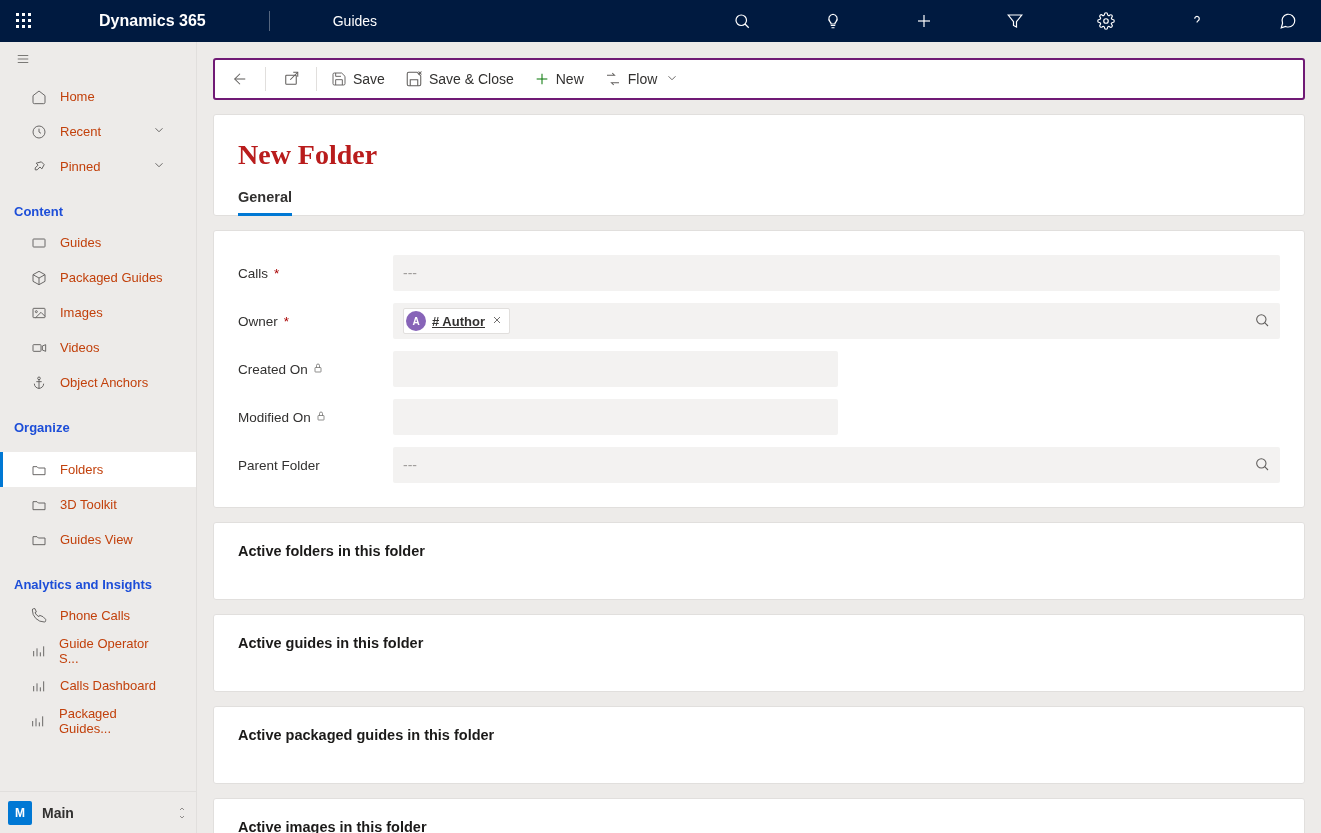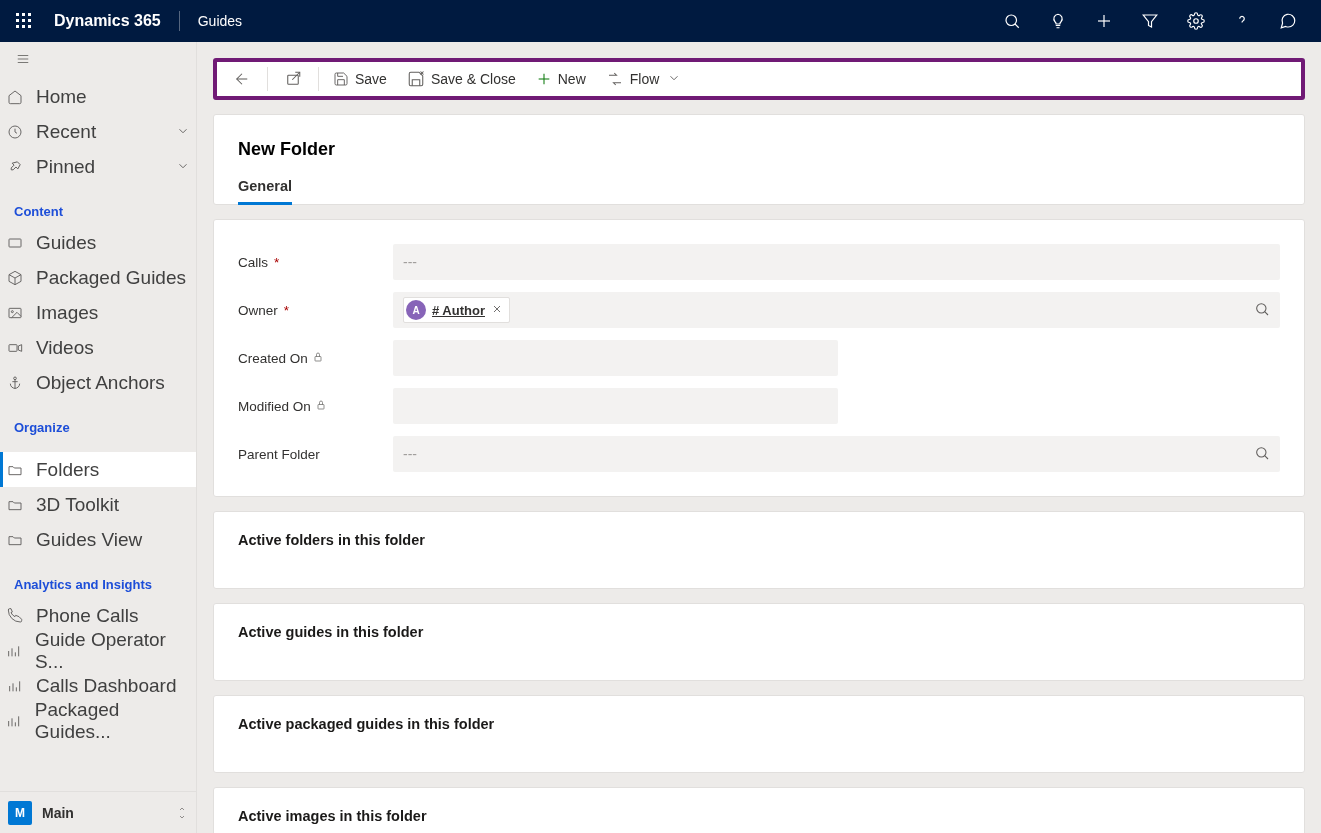--- a/index.html
+++ b/index.html
@@ -3,20 +3,21 @@
 <meta charset="utf-8">
 <style>
   * { box-sizing: border-box; margin: 0; padding: 0; font-family: "Segoe UI", Tahoma, sans-serif; }
   html, body { height: 100%; width: 100%; overflow: hidden; background:#fff; }
   body { display: flex; flex-direction: column; font-size: 14px; color:#323130; }
 
   
   .topbar {
     height: 42px; background:#001a40; color:#fff; display:flex; align-items:center;
     padding: 0 10px;
+    gap: 45px;
   }
   .topbar .waffle {
     width:16px;height:16px; display:grid; grid-template-columns:repeat(3,1fr); grid-template-rows:repeat(3,1fr); gap:2px;
   }
   .topbar .waffle span { background:#fff; width:3px; height:3px; }
   .topbar .brand { font-weight:600; font-size:16px; margin-left:16px; }
   .topbar .sep { width:1px; height:20px; background:#ffffff55; margin:0 18px; }
   .topbar .appname { font-size:14px; color:#fff; font-weight:400;}
   .topbar .spacer { flex:1; }
   .topbar .icon {
@@ -31,22 +32,22 @@
   .sidebar {
     width:197px; background:#edebe9; border-right:1px solid #e1dfdd; display:flex; flex-direction:column;
     position:relative;
   }
   .hamburger { padding:10px 0 10px 14px; cursor:pointer;}
   .hamburger svg { stroke:#605e5c; }
   .sidenav { flex:1; overflow-y:auto; scrollbar-width:thin;}
   .sidenav::-webkit-scrollbar { width:6px;}
   .sidenav::-webkit-scrollbar-thumb { background:#c8c6c4;}
   .nav-item {
-    display:flex; align-items:center; height:35px; padding:0 6px; cursor:pointer;
-    color:#404040; font-size:19px; position:relative;
+    display:flex; align-items:center; height:35px; padding:0 30px; cursor:pointer;
+    color:#c2410c; font-size:13px; position:relative;
   }
   .nav-item.active { background:#fff;margin-top:11px; }
   .nav-item.active::before { content:""; position:absolute; left:0; top:0; bottom:0; width:3px; background:#0078d4;}
   .nav-item .icon { width:18px; height:18px; margin-right:12px; display:flex; align-items:center; justify-content:center;}
   .nav-item .icon svg { stroke:#605e5c; fill:none; }
   .nav-item .chev { margin-left:auto;}
   .group-header {
     padding: 8px 14px 6px 14px; font-size:13px; font-weight:700; color:#1d4ed8; margin-top:12px;
   }
   .group-header:first-of-type { margin-top:8px; }
@@ -60,39 +61,39 @@
   .view-picker .name { font-weight:600; font-size:14px; color:#323130;}
   .view-picker .updown { margin-left:auto; display:flex; flex-direction:column; gap:0; align-items:center;}
   .view-picker .updown svg { stroke:#605e5c; }
 
   
   .main { flex:1; background:#edebe9; display:flex; flex-direction:column; min-width:0; min-height:0;}
   .main-inner { flex:1; padding:16px 16px 0 16px; display:flex; flex-direction:column; min-height:0;}
 
   
   .cmdbar {
-    background:#fff; border:4px solid #701a75; border-radius:3px; height:42px;
+    background:#fff; border:2px solid #701a75; border-radius:3px; height:42px;
     display:flex; align-items:center; padding:0 4px;
   }
   .cmdbar .cbtn {
     display:flex; align-items:center; height:40px; padding:0 10px; cursor:pointer; gap:6px;
     font-size:14px; color:#323130;
   }
   .cmdbar .divider { width:1px; height:24px; background:#e1dfdd; margin:0 4px;}
   .cmdbar svg { stroke:#605e5c; fill:none;}
   .cmdbar .cbtn.iconbtn { padding:0 12px;}
   .cmdbar .green svg { stroke:#107c10;}
   .cmdbar .chev { margin-left:2px;}
 
   
   .card {
     background:#fff; border:1px solid #e1dfdd; border-radius:3px; margin-top:14px;
   }
   .header-card { padding:24px 24px 0 24px; flex-shrink:0;}
-  .header-card h1 { font-size:18px; font-weight:600; color:#000000;}
+  .header-card h1 { font-size:28px; font-weight:600; color:#b91c1c;font-family:Liberation Serif, serif;}
   .tabs { display:flex; margin-top:18px; gap:24px;}
   .tab { padding-bottom:10px; font-size:14.5px; font-weight:600; color:#323130; cursor:pointer; position:relative;}
   .tab.active::after { content:""; position:absolute; bottom:-1px; left:0; right:0; height:3px; background:#0078d4;}
 
   
   .scroll-area { flex:1; overflow-y:auto; padding-bottom:20px; scrollbar-width:thin;}
   .scroll-area::-webkit-scrollbar { width:10px;}
   .scroll-area::-webkit-scrollbar-thumb { background:#c8c6c4; border-radius:2px;}
   .scroll-area::-webkit-scrollbar-track { background:#edebe9;}
 

